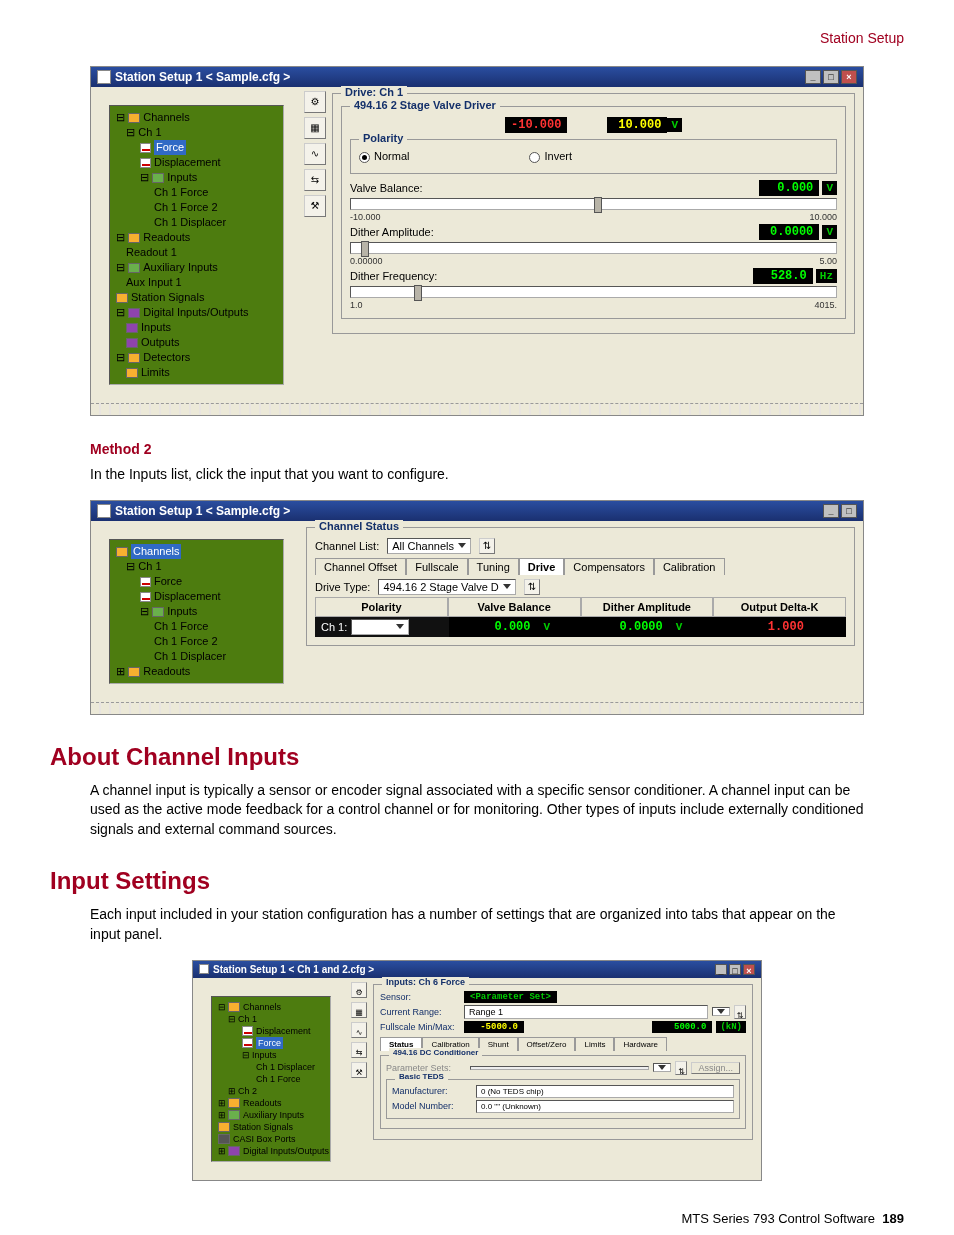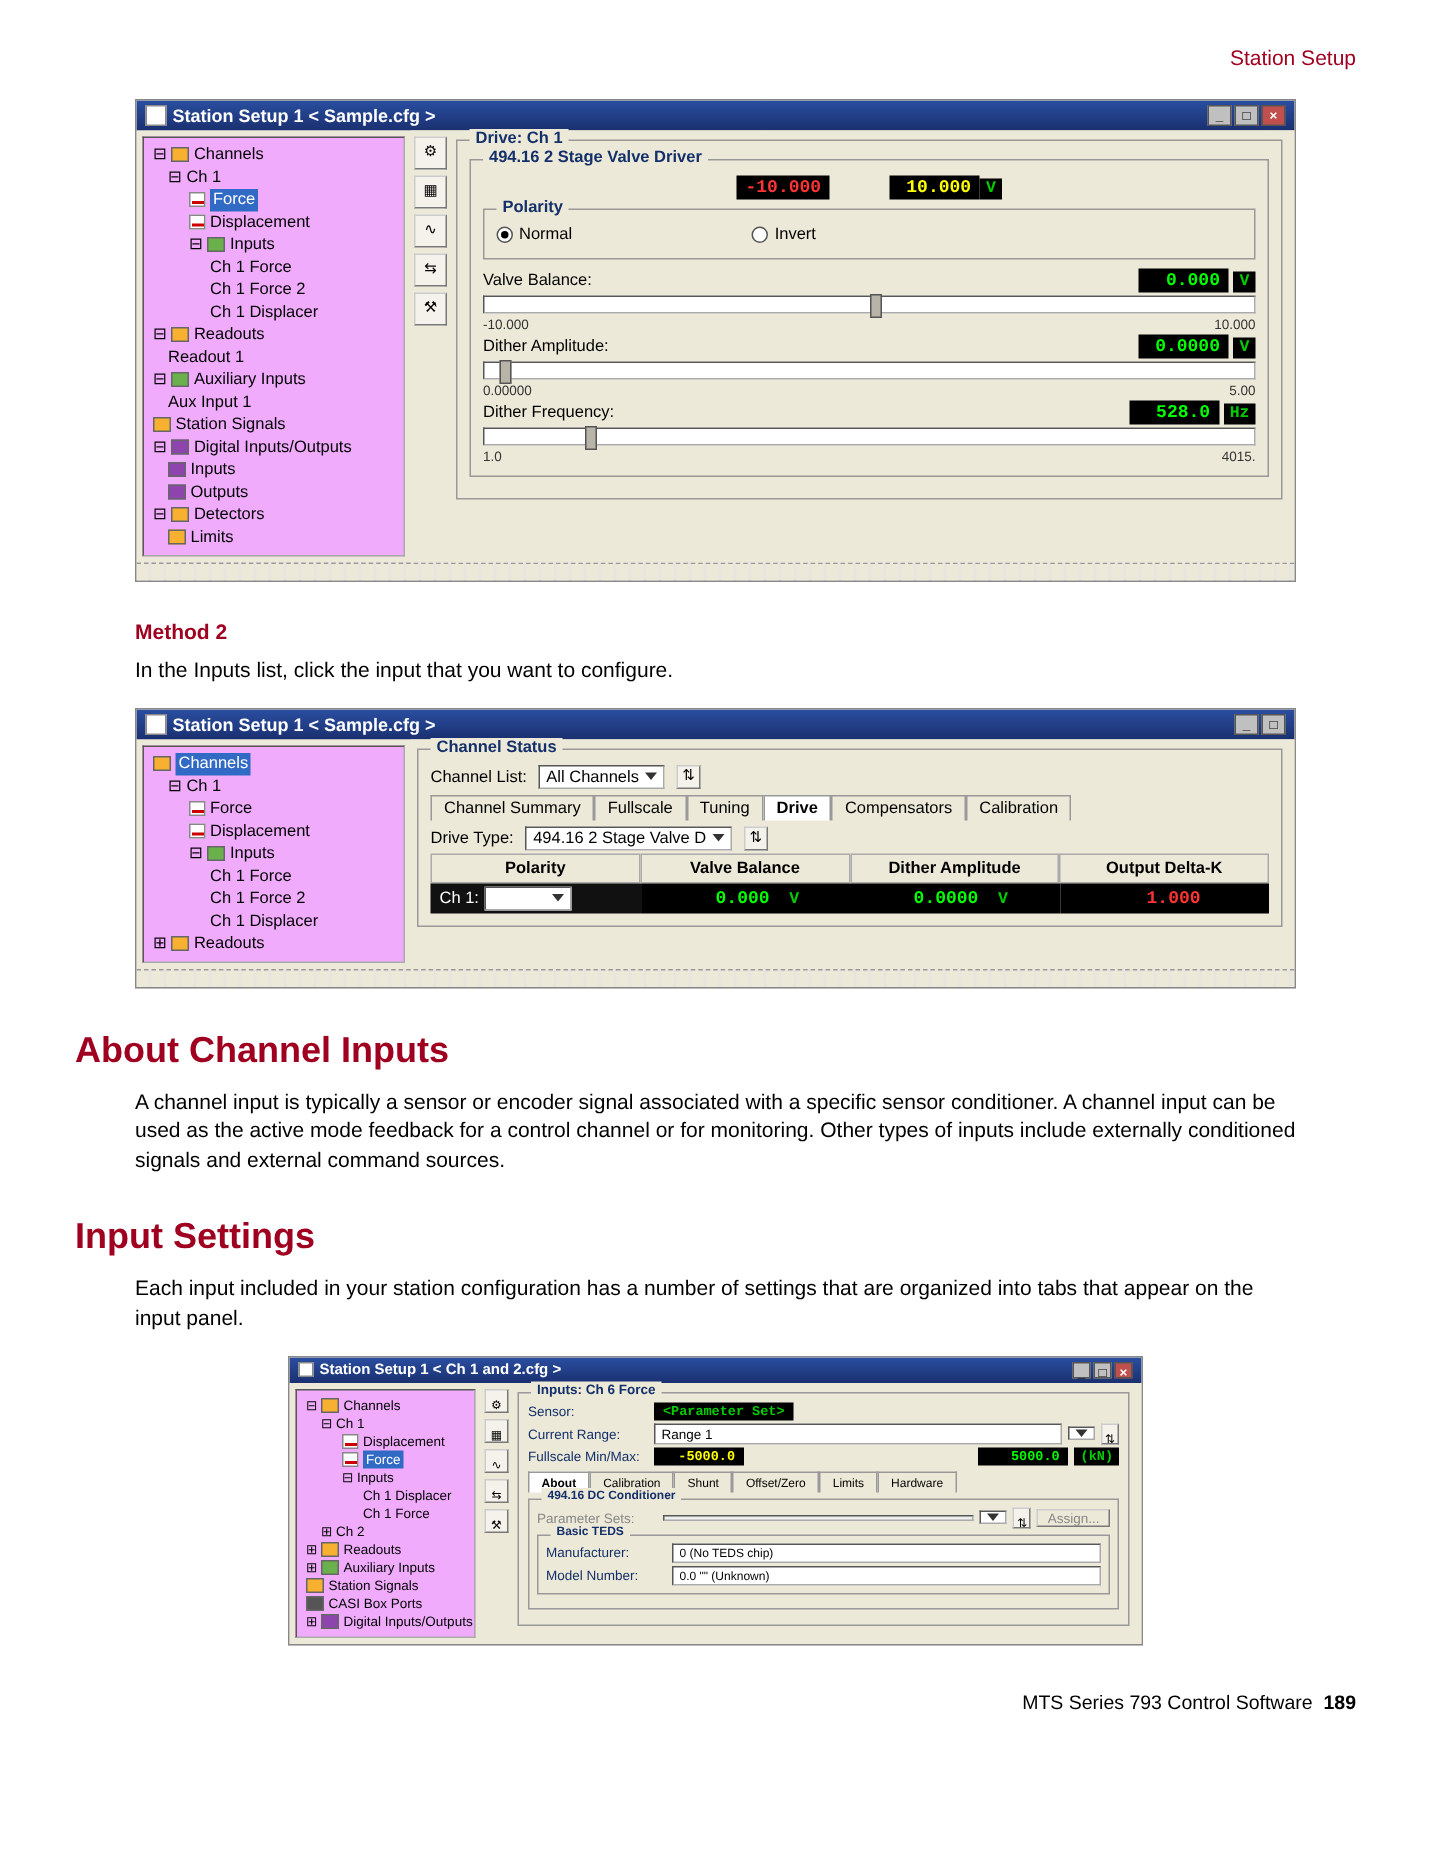--- a/index.html
+++ b/index.html
@@ -5,21 +5,21 @@
   * { box-sizing: border-box; margin: 0; padding: 0; }
   body { font-family: Arial, Helvetica, sans-serif; font-size: 14px; color: #000; background: #fff; width: 954px; margin: 0 auto; padding: 30px 50px 30px 50px; }
   .header-right { text-align: right; color: #a00020; font-size: 14px; margin-bottom: 20px; }
   .screenshot-frame { border: 1px solid #888; background: #e8e4e0; margin: 15px 40px 25px 40px; position: relative; overflow: hidden; }
   .titlebar { background: linear-gradient(#2a4ea0, #1a3070); color: #fff; font-weight: bold; padding: 3px 6px; font-size: 12px; display: flex; align-items: center; justify-content: space-between; }
   .titlebar-left { display:flex; align-items:center; gap:4px;}
   .win-icons { display: flex; gap: 2px; }
   .win-btn { width: 16px; height: 14px; background: #c0c0c0; border:1px solid #555; font-size:9px; line-height:12px; text-align:center; color:#000;}
   .win-btn.close { background:#c0504d; color:#fff;}
   .ss1-body { display: flex; background:#ece9d8; }
-  .tree-panel { width: 175px; background:#f0abfc; border:1px inset #aaa; margin:4px; padding:4px 2px; font-size:11px; line-height:15px; }
+  .tree-panel { width: 175px; background:#4d7c0f; border:1px inset #aaa; margin:18px; padding:4px 2px; font-size:11px; line-height:15px; }
   .tree-panel .item { white-space:nowrap; padding-left:4px;}
   .tree-panel .l1 { padding-left:14px;}
   .tree-panel .l2 { padding-left:28px;}
   .tree-panel .l3 { padding-left:42px;}
   .tree-panel .sel { background:#316ac5; color:#fff; padding:0 2px; display:inline-block;}
   .icon-box { display:inline-block; width:12px; height:10px; border:1px solid #666; background:#f8b030; margin-right:3px; vertical-align:middle;}
   .icon-plot { display:inline-block; width:11px; height:10px; border:1px solid #888; background:#fff; margin-right:3px; vertical-align:middle; position:relative;}
   .icon-plot::after{content:"";position:absolute;left:1px;top:5px;width:8px;height:2px;background:#c00;}
   .tool-col { width:26px; background:#ece9d8; display:flex; flex-direction:column; gap:4px; padding:4px 2px;}
   .tool-btn { width:22px; height:22px; border:1px outset #ccc; background:#f4f2ea; font-size:10px; text-align:center; line-height:20px;}
@@ -192,21 +192,21 @@
         <div class="legend">Channel Status</div>
         <div class="row-line">
           <span>Channel List:</span>
           <span class="sel-combo">
               <span>All Channels</span>
               <span class="caret"></span>
             </span>
           <span class="tool-btn" style="width:16px;height:16px;line-height:14px;">⇅</span>
         </div>
         <div class="tabs">
-          <div class="tab">Channel Summary</div>
+          <div class="tab">Channel Offset</div>
           <div class="tab">Fullscale</div>
           <div class="tab">Tuning</div>
           <div class="tab active">Drive</div>
           <div class="tab">Compensators</div>
           <div class="tab">Calibration</div>
         </div>
         <div class="row-line">
           <span>Drive Type:</span>
           <span class="sel-combo">
               <span>494.16 2 Stage Valve D</span>
@@ -297,21 +297,21 @@
           <span class="tool-btn" style="width:12px;height:14px;font-size:8px;">⇅</span>
         </div>
         <div class="field-row">
             <span class="field-label">Fullscale Min/Max:</span>
           <span class="lcd" style="color:#ff0;font-size:9px;">-5000.0</span>
           <span style="flex:1;"></span>
           <span class="lcd" style="color:#0f0;font-size:9px;">5000.0</span>
           <span class="unit" style="font-size:9px;">(kN)</span>
         </div>
         <div class="tabs" style="font-size:8px;">
-          <div class="tab active">About</div>
+          <div class="tab active">Status</div>
           <div class="tab">Calibration</div>
           <div class="tab">Shunt</div>
           <div class="tab">Offset/Zero</div>
           <div class="tab">Limits</div>
           <div class="tab">Hardware</div>
         </div>
         <div class="groupbox" style="padding:3px 5px;">
           <div class="legend" style="font-size:8px;">494.16 DC Conditioner</div>
           <div class="field-row">
               <span class="field-label" style="color:#888;">Parameter Sets:</span>

